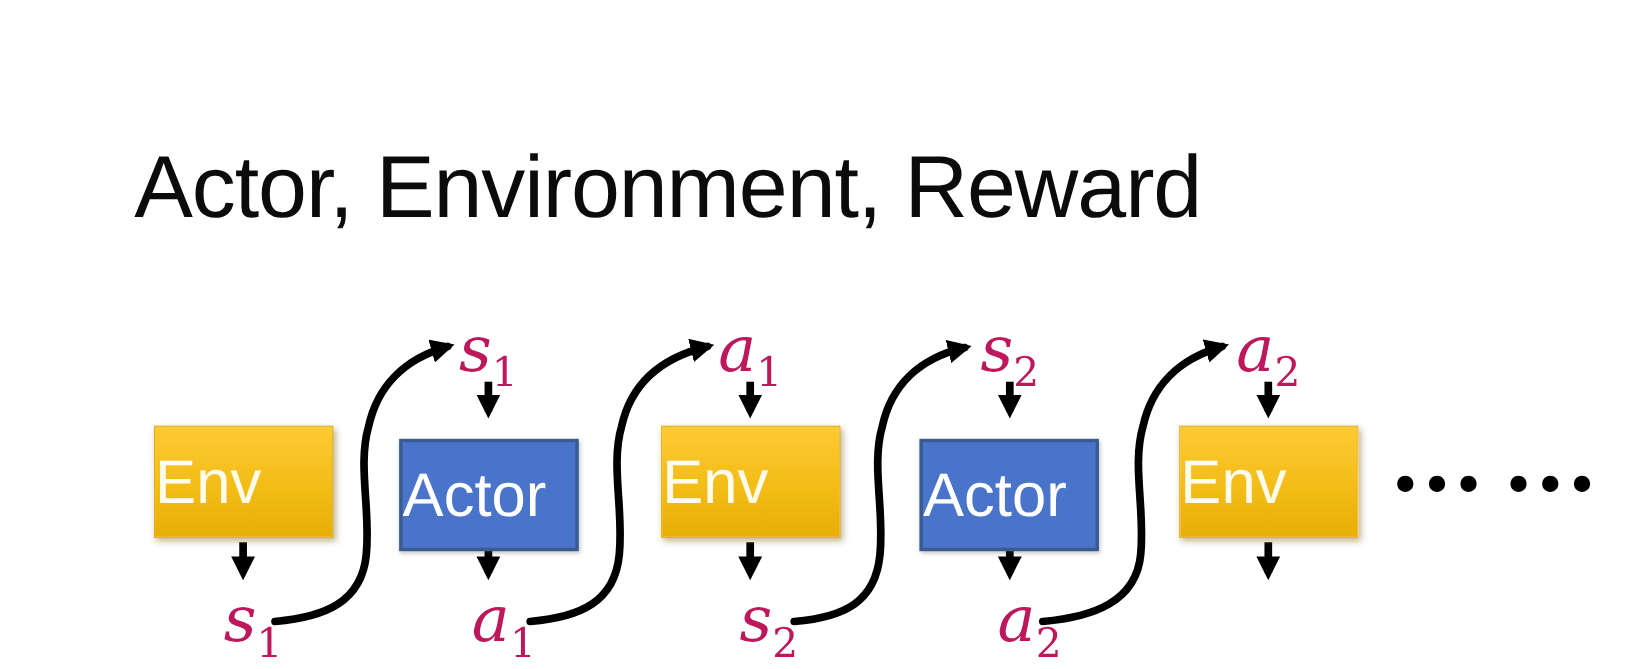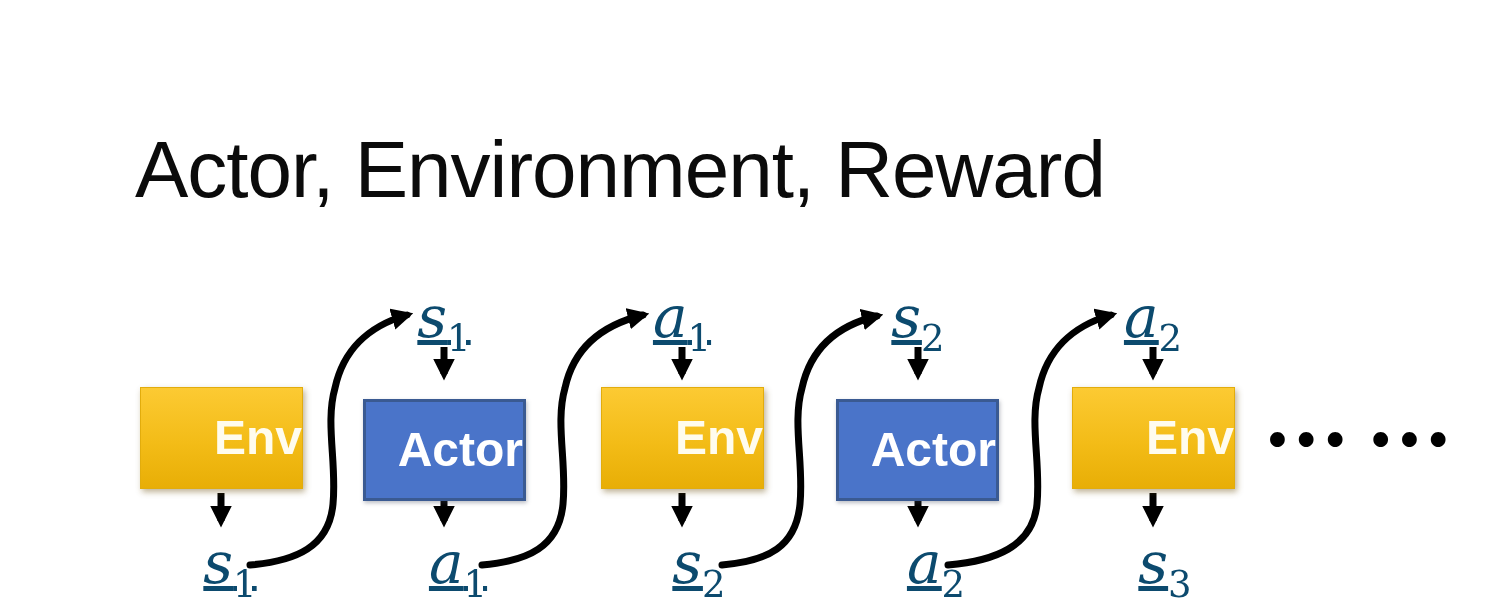--- a/index.html
+++ b/index.html
@@ -2,50 +2,50 @@
 <html style="--env-top: #FCCA33; --env-bottom: #E8AE06; --env-text: #FFFCEE; --actor-fill: #4A74C9; --actor-border: #3A5A92; --actor-text: #FFFFFF; --arrow: #000000; --title-text: #0B0B0B; --background: #FFFFFF;"><head>
 <meta charset="utf-8">
 <style>
   html,body{margin:0;padding:0;background:#fff;}
   .slide{
     position:relative;width:1500px;height:608px;overflow:hidden;
     background:var(--background,#fff);
     font-family:"Liberation Sans",sans-serif;
   }
   .title{
-    position:absolute;left:135px;top:124px;margin:0;
+    position:absolute;left:122px;top:124px;margin:0;
     font-size:80px;font-weight:400;letter-spacing:-1px;
     color:var(--title-text,#0b0b0b);
     font-family:"Liberation Sans",sans-serif;
     white-space:nowrap;
   }
   .diagram{position:absolute;left:0;top:0;width:1500px;height:608px;}
   svg.arrow-layer{position:absolute;left:0;top:0;width:1500px;height:608px;pointer-events:none;}
   .box{
     position:absolute;top:387px;width:163px;height:102px;
-    display:flex;align-items:center;justify-content:flex-end;
-    font-size:48px;line-height:1;box-sizing:border-box;font-weight:bold;
+    display:flex;align-items:center;justify-content:flex-start;
+    font-size:56px;line-height:1;box-sizing:border-box;
   }
   .box.env{
     background:linear-gradient(180deg,var(--env-top,#FCCA33) 0%,#F3BC17 55%,var(--env-bottom,#E8AE06) 100%);
     border:1px solid #E2AC0C;
     box-shadow:2px 3px 6px rgba(110,85,20,.45);
     color:var(--env-text,#FFFCEE);
   }
   .box.actor{
     background:var(--actor-fill,#4A74C9);
     border:3px solid var(--actor-border,#3A5A92);
     box-shadow:1px 2px 4px rgba(60,70,90,.35);
     color:var(--actor-text,#fff);
     margin-top:12px;
   }
   .mlabel{
     position:absolute;transform:translateX(-50%);
     font-family:"DejaVu Serif",serif;font-style:italic;
-    font-size:58px;line-height:1;color:#0c4a6e;white-space:nowrap;text-decoration:underline;
+    font-size:58px;line-height:1;color:#be185d;white-space:nowrap;
   }
   .mlabel sub{
     font-family:"DejaVu Serif",serif;font-style:normal;
     font-size:37px;line-height:1;vertical-align:-14px;letter-spacing:0;
   }
   .mlabel.top{top:288px;}
   .mlabel.bottom{top:534px;}
   .ellipsis{
     position:absolute;left:1264px;top:420px;
     font-size:42px;font-weight:bold;letter-spacing:2px;color:#000;
@@ -103,18 +103,17 @@
 
     <div class="mlabel top" style="left:444px"><i>s</i><sub>1</sub></div>
     <div class="mlabel top" style="left:682px"><i>a</i><sub>1</sub></div>
     <div class="mlabel top" style="left:918px"><i>s</i><sub>2</sub></div>
     <div class="mlabel top" style="left:1153px"><i>a</i><sub>2</sub></div>
 
     <div class="mlabel bottom" style="left:230px"><i>s</i><sub>1</sub></div>
     <div class="mlabel bottom" style="left:458px"><i>a</i><sub>1</sub></div>
     <div class="mlabel bottom" style="left:699px"><i>s</i><sub>2</sub></div>
     <div class="mlabel bottom" style="left:936px"><i>a</i><sub>2</sub></div>
-    <div class="mlabel bottom" style="left:1165px"><i>s</i><sub>3</sub></div>
 
     <div class="ellipsis">••• •••</div>
 
   </div>
 </div>
 
 </body></html>

